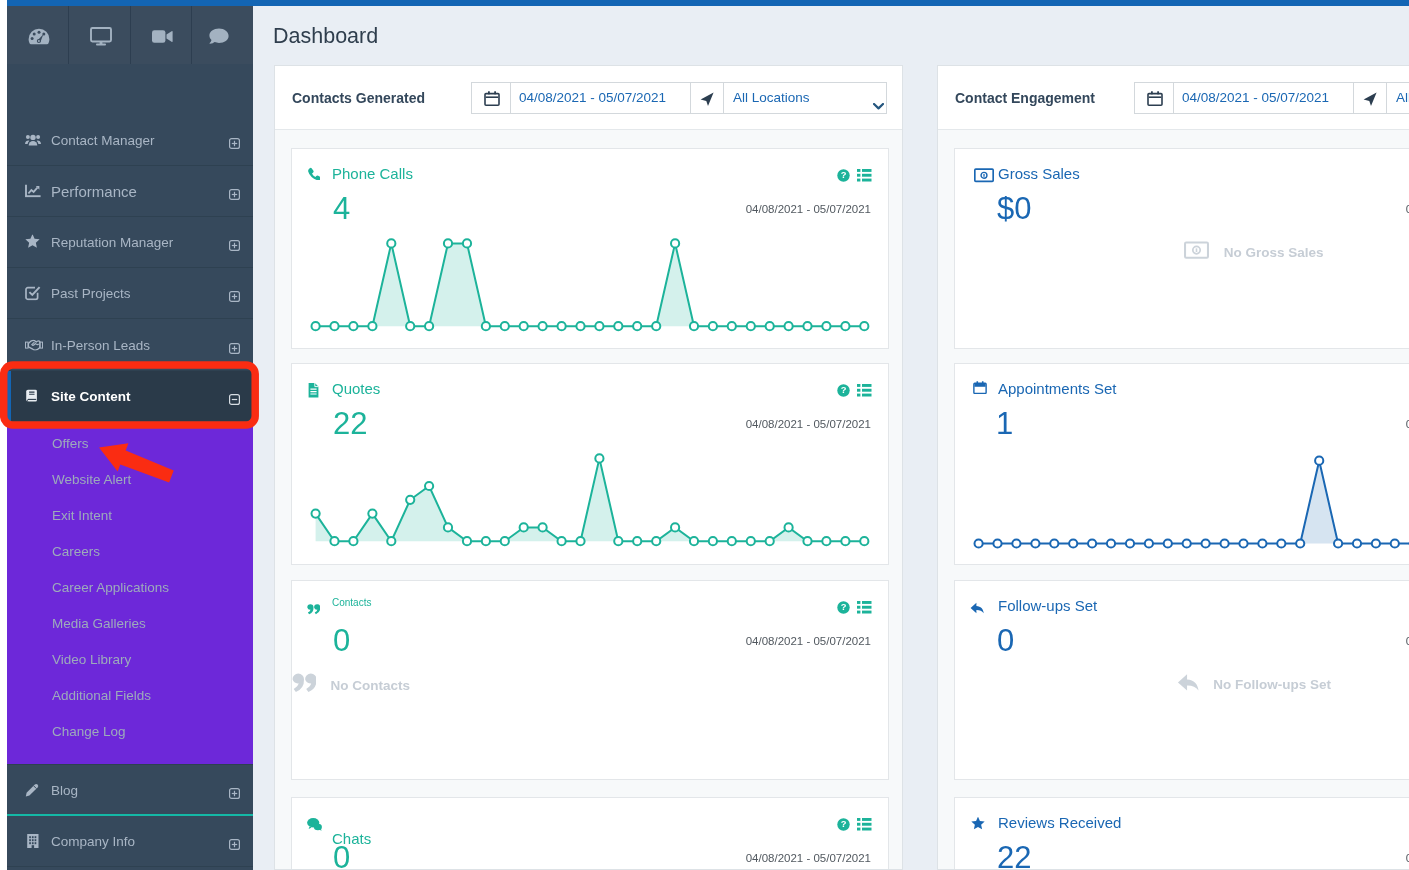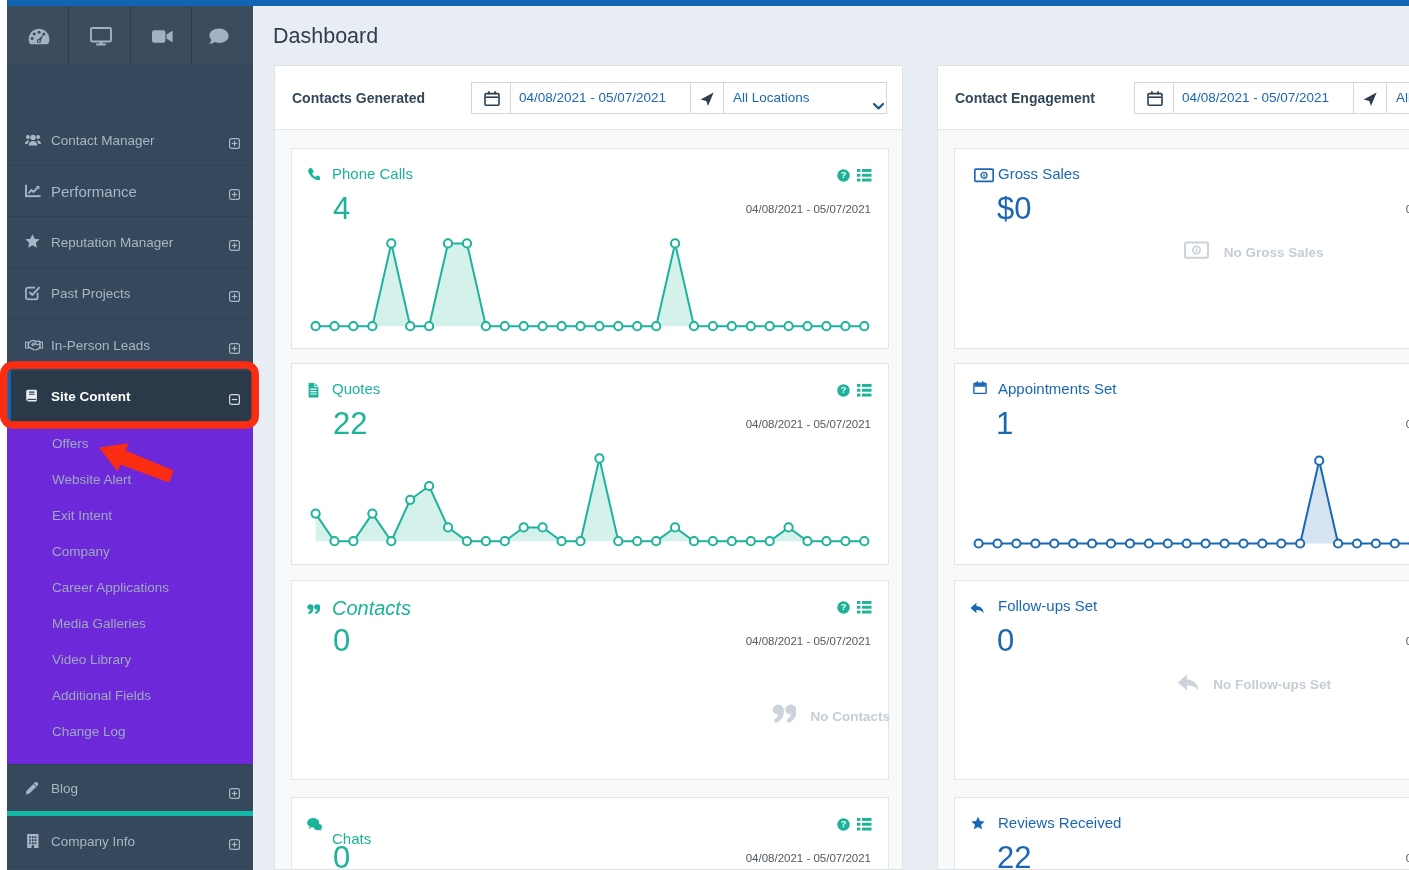--- a/index.html
+++ b/index.html
@@ -133,36 +133,36 @@
       </div>
       <div class="abs card" style="left:16px;top:514px;width:598px;height:200px;">
   <span class="abs" style="left:15px;top:20px;"><svg width="13" height="11" viewBox="0 0 13 11" style="">
             <g transform="scale(1.0)">
               <path d="M0.3,3.4 a3.1,3.1 0 0 1 6.2,0 q0.2,5-4.4,6.9 L0.9,8.6 q2.4-1.2 2.7-3 A3.1,3.1 0 0 1 0.3,3.4 Z" fill="#1cb39a"></path>
               <g transform="translate(6.8,0)">
                 <path d="M0.3,3.4 a3.1,3.1 0 0 1 6.2,0 q0.2,5-4.4,6.9 L0.9,8.6 q2.4-1.2 2.7-3 A3.1,3.1 0 0 1 0.3,3.4 Z" fill="#1cb39a"></path>
               </g>
             </g>
           </svg></span>
-  <div class="abs" style="left:40px;top:16px;font-size:20px;color:#1cb39a;font-style:italic;">Contacts</div>
+  <div class="abs" style="left:40px;top:16px;font-size:10px;color:#1cb39a;">Contacts</div>
   <span class="abs" style="left:545px;top:19px;"><svg width="13" height="13" viewBox="0 0 13 13" style="">
             <circle cx="6.5" cy="6.5" r="6.2" fill="#1cb39a"></circle>
 <text x="6.5" y="9.4" font-size="9.4" font-weight="bold" fill="#fff" text-anchor="middle" font-family="Liberation Sans,sans-serif">?</text>
           </svg></span>
   <span class="abs" style="left:565px;top:19px;"><svg width="15" height="13" viewBox="0 0 15 13" style="">
             <rect x="0" y="0" width="3.4" height="2.9" fill="#1cb39a"></rect>
             <rect x="5" y="0" width="9.5" height="2.9" fill="#1cb39a"></rect>
             <rect x="0" y="4.8" width="3.4" height="2.9" fill="#1cb39a"></rect>
             <rect x="5" y="4.8" width="9.5" height="2.9" fill="#1cb39a"></rect>
             <rect x="0" y="9.6" width="3.4" height="2.9" fill="#1cb39a"></rect>
             <rect x="5" y="9.6" width="9.5" height="2.9" fill="#1cb39a"></rect>
           </svg></span>
   <div class="abs" style="left:41px;top:42px;font-size:31px;color:#1cb39a;">0</div>
   <div class="abs" style="right:17px;top:54px;font-size:11.5px;color:#51585f;">04/08/2021 - 05/07/2021</div>
-        <div class="abs" style="left:0;top:92px;width:598px;text-align:right;margin-top:31px;">
+        <div class="abs" style="left:0;top:92px;width:598px;text-align:left;">
         <span style="display:inline-block;vertical-align:middle;margin-right:10px;"><svg width="24" height="20" viewBox="0 0 24 20" style="">
               <g transform="scale(1.8461538461538463)">
                 <path d="M0.3,3.4 a3.1,3.1 0 0 1 6.2,0 q0.2,5-4.4,6.9 L0.9,8.6 q2.4-1.2 2.7-3 A3.1,3.1 0 0 1 0.3,3.4 Z" fill="#ccd3da"></path>
                 <g transform="translate(6.8,0)">
                   <path d="M0.3,3.4 a3.1,3.1 0 0 1 6.2,0 q0.2,5-4.4,6.9 L0.9,8.6 q2.4-1.2 2.7-3 A3.1,3.1 0 0 1 0.3,3.4 Z" fill="#ccd3da"></path>
                 </g>
               </g>
             </svg></span>
         <span style="display:inline-block;vertical-align:middle;font-size:13.5px;font-weight:bold;color:#c6cdd5;">No Contacts</span></div>
       </div>
@@ -455,28 +455,28 @@
   <div class="abs" style="left:40px;top:50%;transform:translateY(-50%);font-size:13.5px;font-weight:bold;color:#ffffff;">Site Content</div>
         <span class="abs" style="left:218px;top:20px;"><svg width="11" height="11" viewBox="0 0 11 11" style="">
             <rect x="0.6" y="0.6" width="9.8" height="9.8" rx="2" fill="none" stroke="#d7dde3" stroke-width="1.2"></rect>
             <path d="M2.8,5.5 H8.2" stroke="#d7dde3" stroke-width="1.2"></path>
           </svg></span>
       </div>
 <div class="abs" style="left:0;top:416px;width:246px;height:343px;background:#6d28d9;border-bottom:1px solid #2e4151;box-sizing:border-box;">
         <div class="abs" style="left:45px;top:4px;height:36px;line-height:36px;font-size:13.5px;color:#9dabbb;">Offers</div>
         <div class="abs" style="left:45px;top:40px;height:36px;line-height:36px;font-size:13.5px;color:#9dabbb;">Website Alert</div>
         <div class="abs" style="left:45px;top:76px;height:36px;line-height:36px;font-size:13.5px;color:#9dabbb;">Exit Intent</div>
-        <div class="abs" style="left:45px;top:112px;height:36px;line-height:36px;font-size:13.5px;color:#9dabbb;">Company</div>
+        <div class="abs" style="left:45px;top:112px;height:36px;line-height:36px;font-size:13.5px;color:#9dabbb;">Careers</div>
         <div class="abs" style="left:45px;top:148px;height:36px;line-height:36px;font-size:13.5px;color:#9dabbb;">Career Applications</div>
         <div class="abs" style="left:45px;top:184px;height:36px;line-height:36px;font-size:13.5px;color:#9dabbb;">Media Galleries</div>
         <div class="abs" style="left:45px;top:220px;height:36px;line-height:36px;font-size:13.5px;color:#9dabbb;">Video Library</div>
         <div class="abs" style="left:45px;top:256px;height:36px;line-height:36px;font-size:13.5px;color:#9dabbb;">Additional Fields</div>
         <div class="abs" style="left:45px;top:292px;height:36px;line-height:36px;font-size:13.5px;color:#9dabbb;">Change Log</div>
       </div>
-<div class="abs" style="left:0;top:759px;width:246px;height:51px;background:#36495c;border-bottom:5px solid #14b8a6;box-sizing:border-box;">
+<div class="abs" style="left:0;top:759px;width:246px;height:51px;background:#36495c;border-bottom:2px solid #14b8a6;box-sizing:border-box;">
   <span class="abs" style="left:18px;top:50%;transform:translateY(-50%);display:flex;">
           <svg width="14" height="14" viewBox="0 0 14 14" style="">
             <path d="M0.8,13.4 l0.8-3.6 L9.8,1.6 a2,2 0 0 1 2.8,0 l0,0 a2,2 0 0 1 0,2.8 L4.4,12.6 Z" fill="#a9b6c5"></path>
 <path d="M8.6,2.8 l2.8,2.8" stroke="#36495c" stroke-width="1"></path>
           </svg>
         </span>
   <div class="abs" style="left:44px;top:50%;transform:translateY(-50%);font-size:13.5px;font-weight:normal;color:#a9b6c5;">Blog</div>
         <span class="abs" style="left:222px;top:20px;"><svg width="11" height="11" viewBox="0 0 11 11" style="">
             <rect x="0.6" y="0.6" width="9.8" height="9.8" rx="2" fill="none" stroke="#a9b6c5" stroke-width="1.2"></rect>
             <path d="M2.8,5.5 H8.2" stroke="#a9b6c5" stroke-width="1.2"></path>

